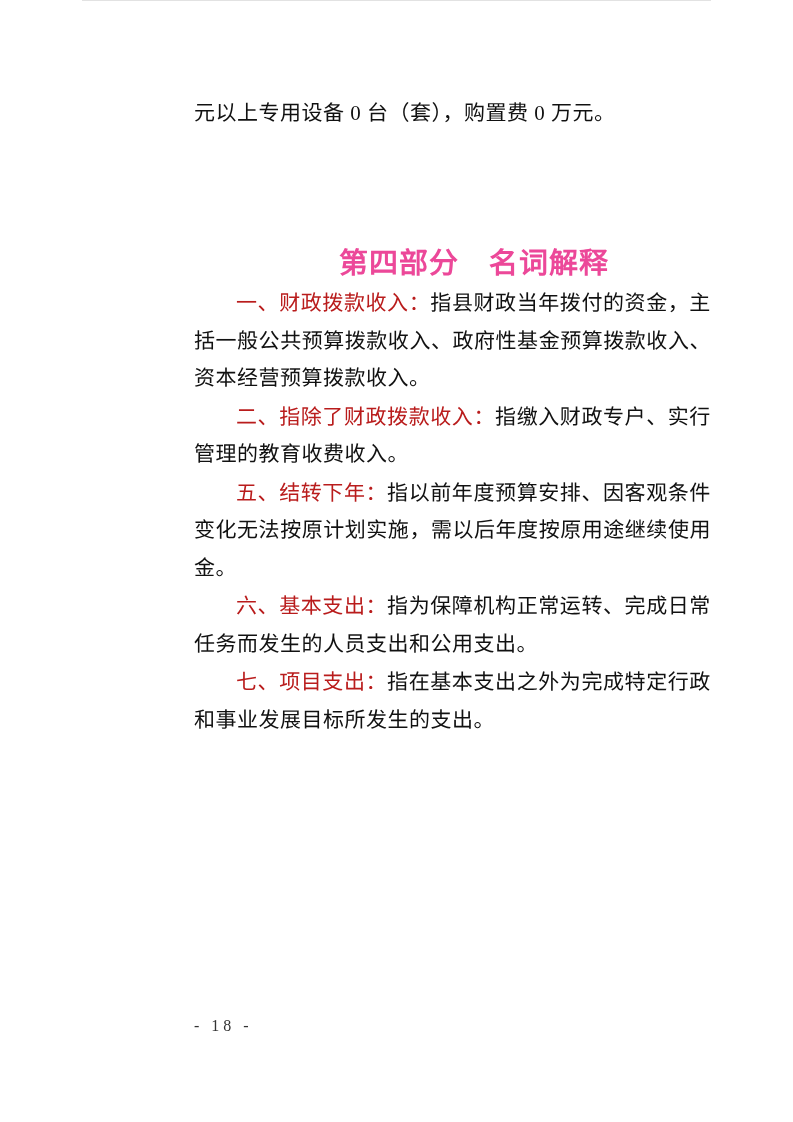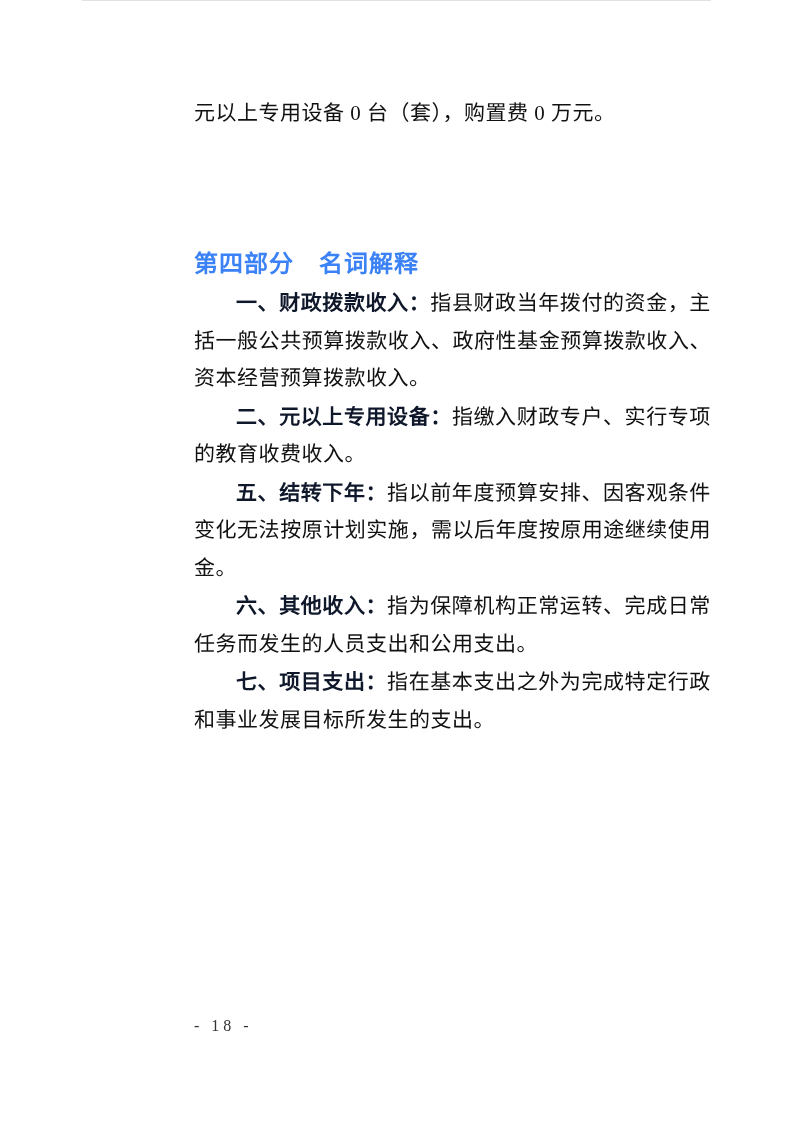--- a/index.html
+++ b/index.html
@@ -29,38 +29,39 @@
   .continued-paragraph {
     margin-top: 95px;
     font-size: 21px;
     line-height: 37.5px;
     letter-spacing: 0.5px;
     text-align: justify;
   }
   .section-title {
     margin-top: 112px;
     margin-bottom: 2px;
-    font-size: 24px;
+    font-size: 29px;
     line-height: 37.5px;
     font-weight: bold;
+    text-align: center;
     letter-spacing: 1px;
     font-family: "Liberation Sans", sans-serif;
-    color: #3b82f6;
+    color: #ec4899;
   }
   .terms p {
     font-size: 21px;
     line-height: 37.5px;
     letter-spacing: 0.5px;
     text-align: justify;
     text-indent: 2em;
   }
   .term-label {
-    font-weight: bold;
+    font-weight: normal;
     font-family: "Liberation Sans", sans-serif;
-    color: #0f172a;
+    color: #b91c1c;
   }
   .page-footer {
     position: absolute;
     left: 112px;
     top: 1012px;
     font-size: 16px;
     line-height: 28px;
     letter-spacing: 4px;
     color: #333333;
     font-family: "Liberation Serif", serif;
@@ -73,21 +74,21 @@
   <div class="page-top-edge"></div>
 
   <div class="content">
 
     <p class="continued-paragraph">元以上专用设备 0 台（套），购置费 0 万元。</p>
 
     <h1 class="section-title">第四部分　名词解释</h1>
 
     <div class="terms">
       <p><span class="term-label">一、财政拨款收入：</span><span>指县财政当年拨付的资金，主要包括一般公共预算拨款收入、政府性基金预算拨款收入、国有资本经营预算拨款收入。</span></p>
-      <p><span class="term-label">二、元以上专用设备：</span><span>指缴入财政专户、实行专项管理的教育收费收入。</span></p>
+      <p><span class="term-label">二、指除了财政拨款收入：</span><span>指缴入财政专户、实行专项管理的教育收费收入。</span></p>
       <p><span class="term-label">五、结转下年：</span><span>指以前年度预算安排、因客观条件发生变化无法按原计划实施，需以后年度按原用途继续使用的资金。</span></p>
-      <p><span class="term-label">六、其他收入：</span><span>指为保障机构正常运转、完成日常工作任务而发生的人员支出和公用支出。</span></p>
+      <p><span class="term-label">六、基本支出：</span><span>指为保障机构正常运转、完成日常工作任务而发生的人员支出和公用支出。</span></p>
       <p><span class="term-label">七、项目支出：</span><span>指在基本支出之外为完成特定行政任务和事业发展目标所发生的支出。</span></p>
     </div>
   </div>
 
   <div class="page-footer">- 18 -</div>
 </div>
 
 </body></html>

